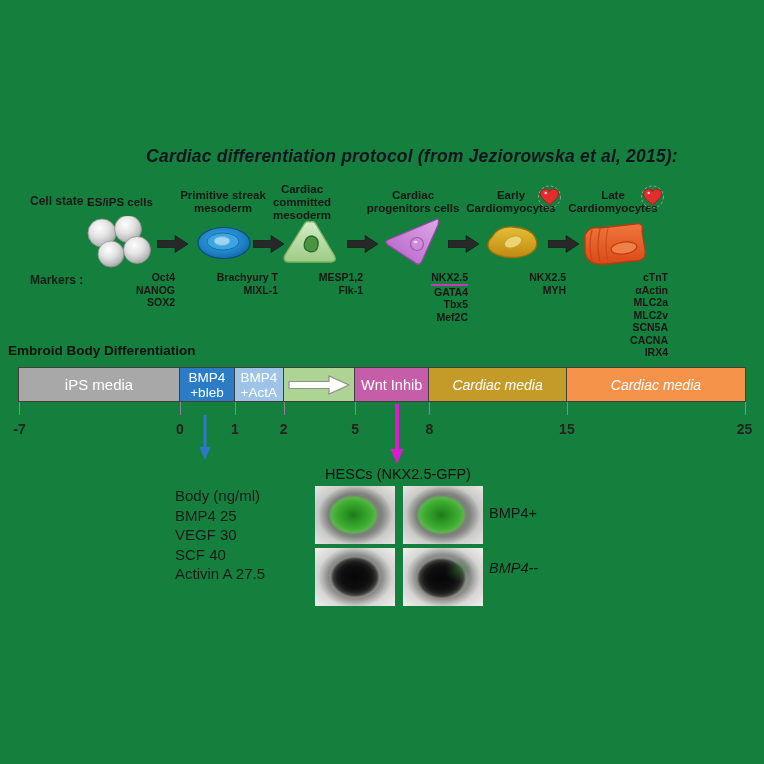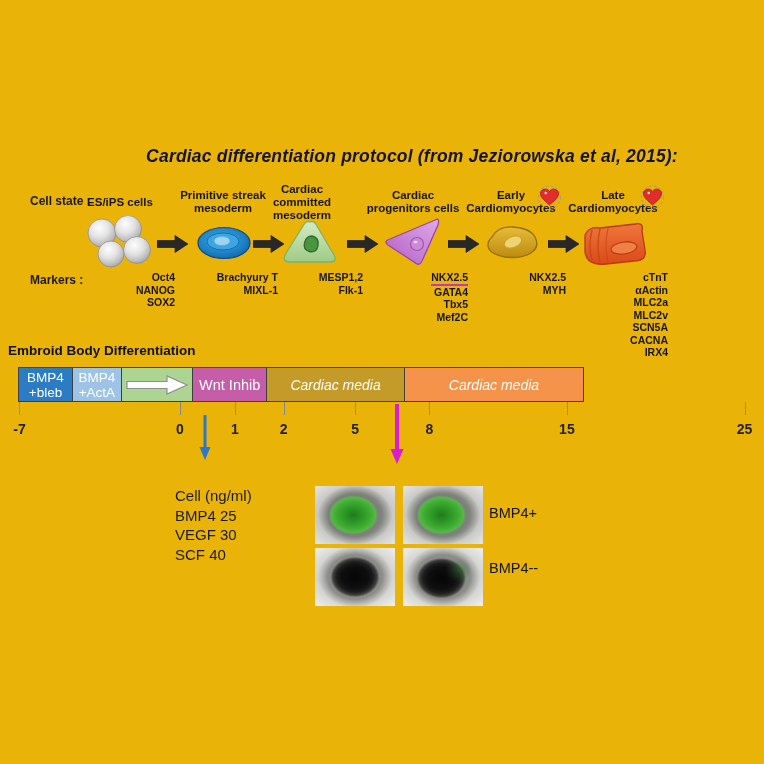--- a/index.html
+++ b/index.html
@@ -1,16 +1,16 @@
 <!DOCTYPE html>
 <html><head>
 <meta charset="utf-8">
 <style>
   html,body{margin:0;padding:0;background:#fff;}
-  .canvas{position:relative;width:764px;height:764px;background:#eab308;overflow:hidden;
+  .canvas{position:relative;width:764px;height:764px;background:#15803d;overflow:hidden;
           font-family:"Liberation Sans", sans-serif;color:#1a1a1a;}
   .abs{position:absolute;}
   .title{position:absolute;left:60px;top:146px;width:704px;text-align:center;
          font-size:17.5px;font-weight:bold;font-style:italic;color:#141420;letter-spacing:0.2px;}
   .row-label{position:absolute;font-size:12px;font-weight:bold;color:#1a1a1a;}
   .stage-label{position:absolute;text-align:center;font-size:11.5px;font-weight:bold;line-height:13px;color:#161616;}
   .marker-col{position:absolute;text-align:right;font-size:10.5px;font-weight:bold;line-height:12.5px;color:#161616;}
   .marker-col .u{display:inline-block;border-bottom:2.5px solid #c23ab8;padding-bottom:0px;}
   .eb-header{position:absolute;left:8px;top:343px;font-size:13.5px;font-weight:bold;color:#111;}
   .bar{position:absolute;left:18px;top:367px;width:728px;height:35px;display:flex;}
@@ -222,20 +222,23 @@
     <div>MLC2a</div>
     <div>MLC2v</div>
     <div>SCN5A</div>
     <div>CACNA</div>
     <div>IRX4</div>
   </div>
 
   <div class="eb-header">Embroid Body Differentiation</div>
 
   <div class="bar">
+    <div class="seg seg-1">
+      <span>iPS media</span>
+    </div>
     <div class="seg seg-2">
       <span>BMP4</span>
       <span>+bleb</span>
     </div>
     <div class="seg seg-3">
       <span>BMP4</span>
       <span>+ActA</span>
     </div>
     <div class="seg seg-4">
       <svg width="64" height="22" viewBox="0 0 64 22">
@@ -280,28 +283,30 @@
       <path d="M5.5,0 h3 v32 h4 l-5.5,13 l-5.5,-13 h4 z" fill="#2e78cb"></path>
     </svg>
   </span>
   <span class="abs" style="left:390px;top:404px;">
     <svg width="14" height="60" viewBox="0 0 14 60">
       <path d="M5,0 h4 v45 h4.5 l-6.5,15 l-6.5,-15 h4.5 z" fill="#da1bd2"></path>
     </svg>
   </span>
 
   <div class="final-list">
-    <div>Cell (ng/ml)</div>
+    <div>Body (ng/ml)</div>
     <div>BMP4 25</div>
     <div>VEGF 30</div>
     <div>SCF 40</div>
-  </div>
-
+    <div>Activin A 27.5</div>
+  </div>
+
+  <div class="hesc-header">HESCs (NKX2.5-GFP)</div>
 
   <div class="eb eb-green" style="left:315px;top:486px;"></div>
   <div class="eb eb-green" style="left:403px;top:486px;"></div>
   <div class="eb eb-dark" style="left:315px;top:548px;"></div>
   <div class="eb eb-dark-g" style="left:403px;top:548px;"></div>
 
   <div class="bmp-label" style="top:505px;">BMP4+</div>
-  <div class="bmp-label" style="top:560px;">BMP4--</div>
+  <div class="bmp-label" style="top:560px;font-style:italic;">BMP4--</div>
 
 </div>
 
 </body></html>

